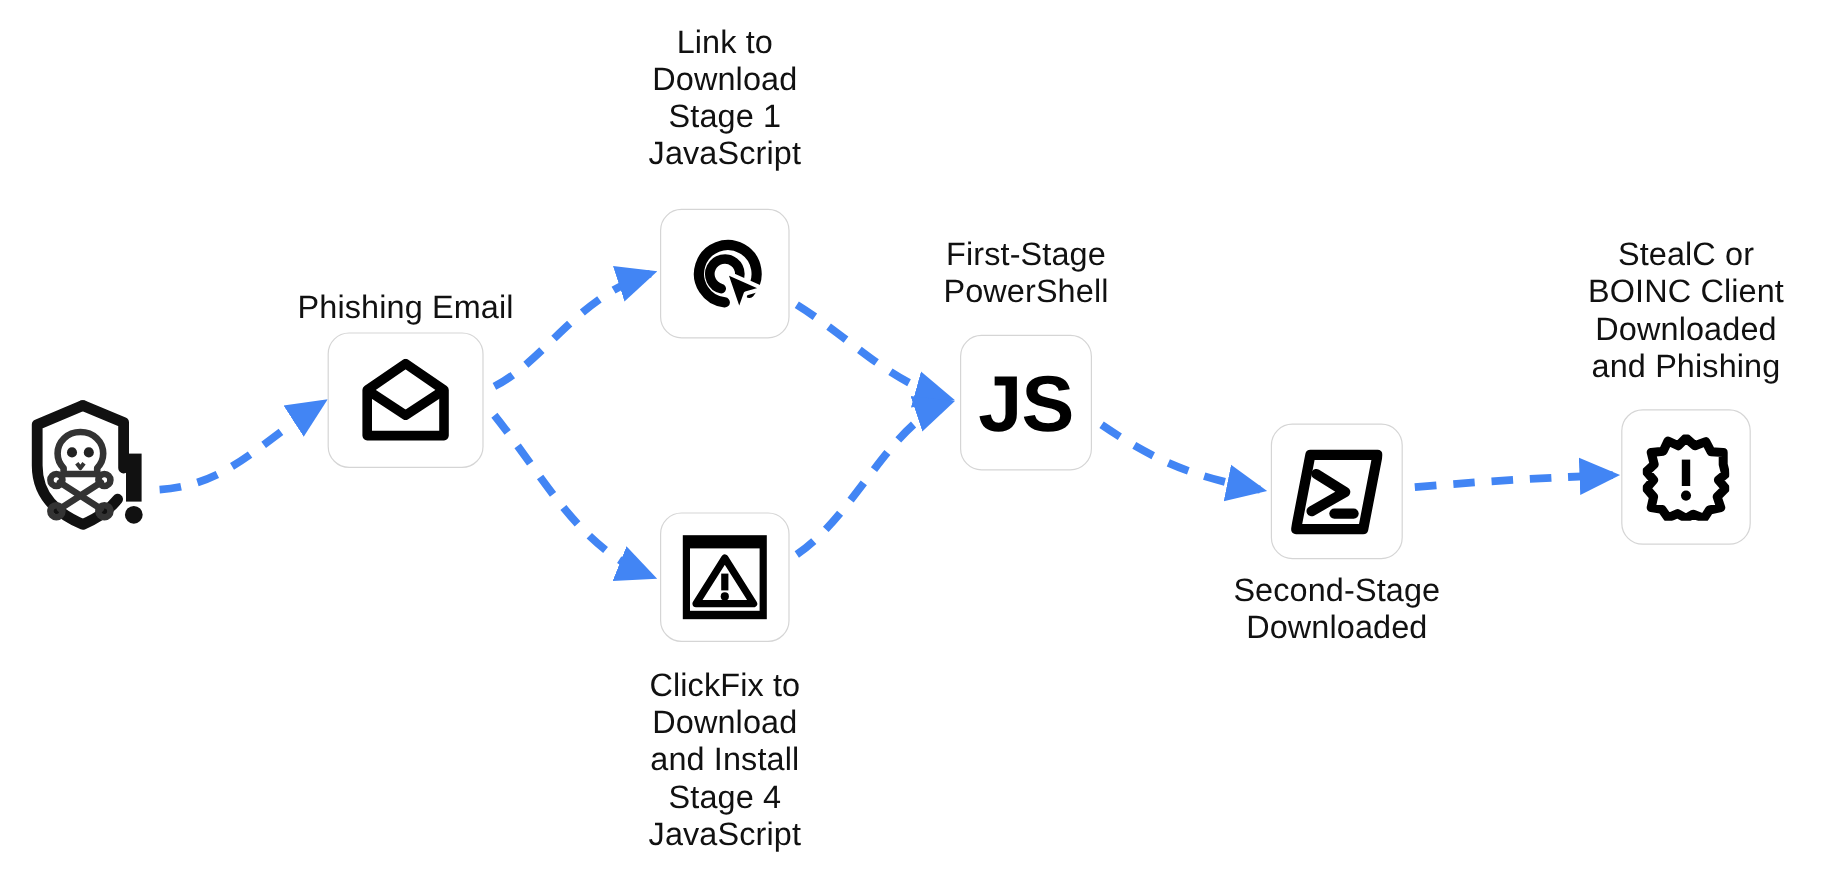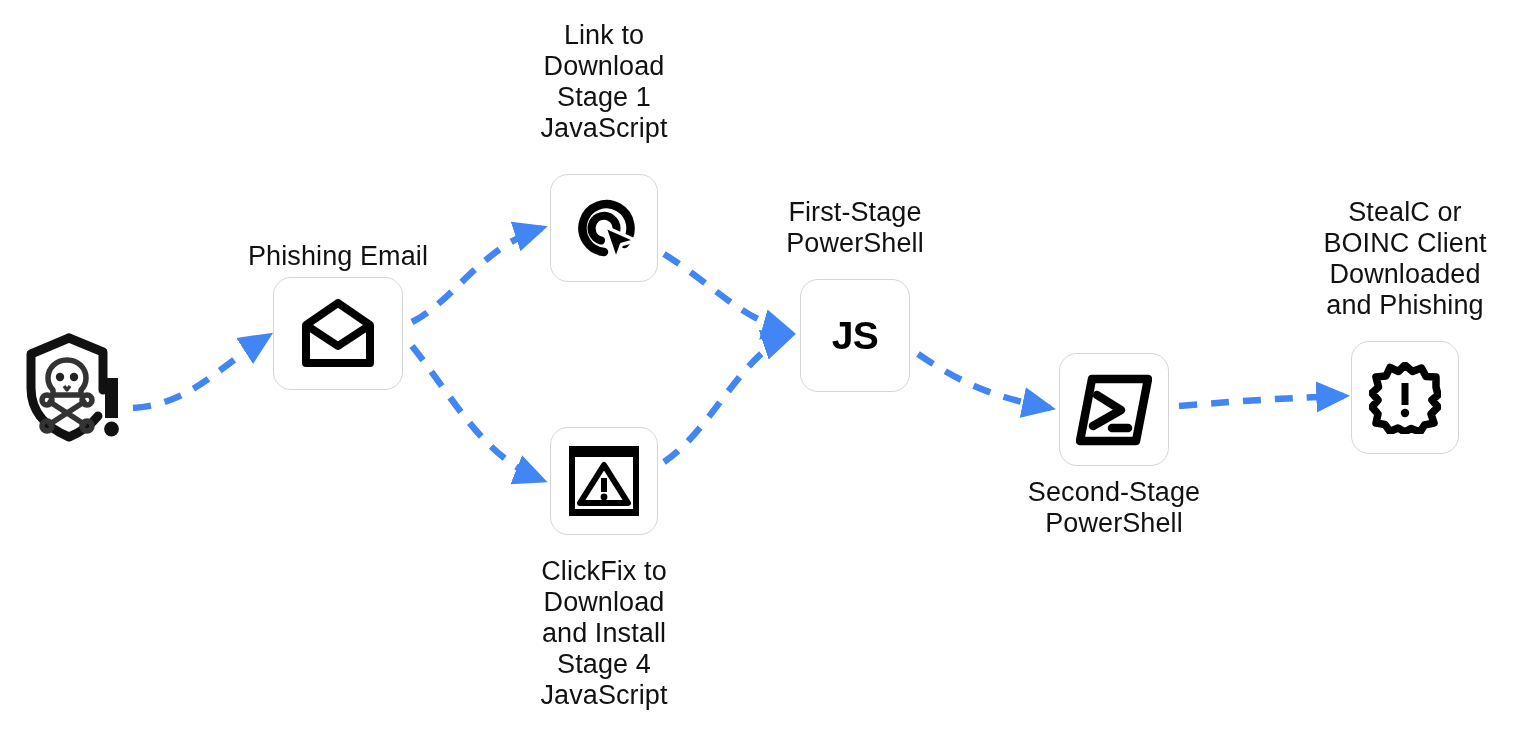--- a/index.html
+++ b/index.html
@@ -50,21 +50,21 @@
     color: #111111;
     white-space: pre-line;
     letter-spacing: 0.1px;
   }
   .glyph {
     display: block;
   }
   .js-text {
     font-family: "Liberation Sans", sans-serif;
     font-weight: bold;
-    font-size: 39px;
+    font-size: 66px;
     line-height: 1;
     color: #000000;
     letter-spacing: -0.5px;
   }
 </style>
 </head>
 <body>
 
 <div id="diagram-root">
 
@@ -153,21 +153,21 @@
 PowerShell</div>
 
   <div class="node" style="left:1059px; top:353px; width:110px; height:113px;">
     <svg class="glyph" width="76" height="74" viewBox="0 0 76 74" xmlns="http://www.w3.org/2000/svg">
       <path d="M 16 6 L 72 6 L 60 68 L 4 68 Z" fill="none" stroke="#000000" stroke-width="8.5" stroke-linejoin="round"></path>
       <path d="M 21 22 L 45 37 L 17 53" fill="none" stroke="#000000" stroke-width="8.5" stroke-linecap="round" stroke-linejoin="round"></path>
       <path d="M 36 55 L 52 55" fill="none" stroke="#000000" stroke-width="8.5" stroke-linecap="round"></path>
     </svg>
   </div>
   <div class="node-label" style="left:994px; top:477px; width:240px;">Second-Stage
-PowerShell</div>
+Downloaded</div>
 
   <div class="node" style="left:1351px; top:341px; width:108px; height:113px;">
     <svg class="glyph" width="72" height="72" viewBox="0 0 72 72" xmlns="http://www.w3.org/2000/svg">
       <path d="M 36 3 L 43.5 9.5 L 52.5 6 L 57 14.5 L 67 15 L 67 25 L 69 33 L 63 38 L 69 45
                L 62 52 L 65 61 L 55.5 63 L 51 70 L 42 66.5 L 36 70 L 29 66 L 21 69.5 L 16 62.5
                L 7 61 L 9 52 L 3 45 L 9 38 L 3 31 L 9.5 25 L 7 15 L 17 14 L 21 5.5 L 29.5 9.5 Z" fill="none" stroke="#000000" stroke-width="7.5" stroke-linejoin="round"></path>
       <rect x="32.5" y="21" width="7" height="22" fill="#000000"></rect>
       <circle cx="36" cy="51" r="4.2" fill="#000000"></circle>
     </svg>
   </div>

